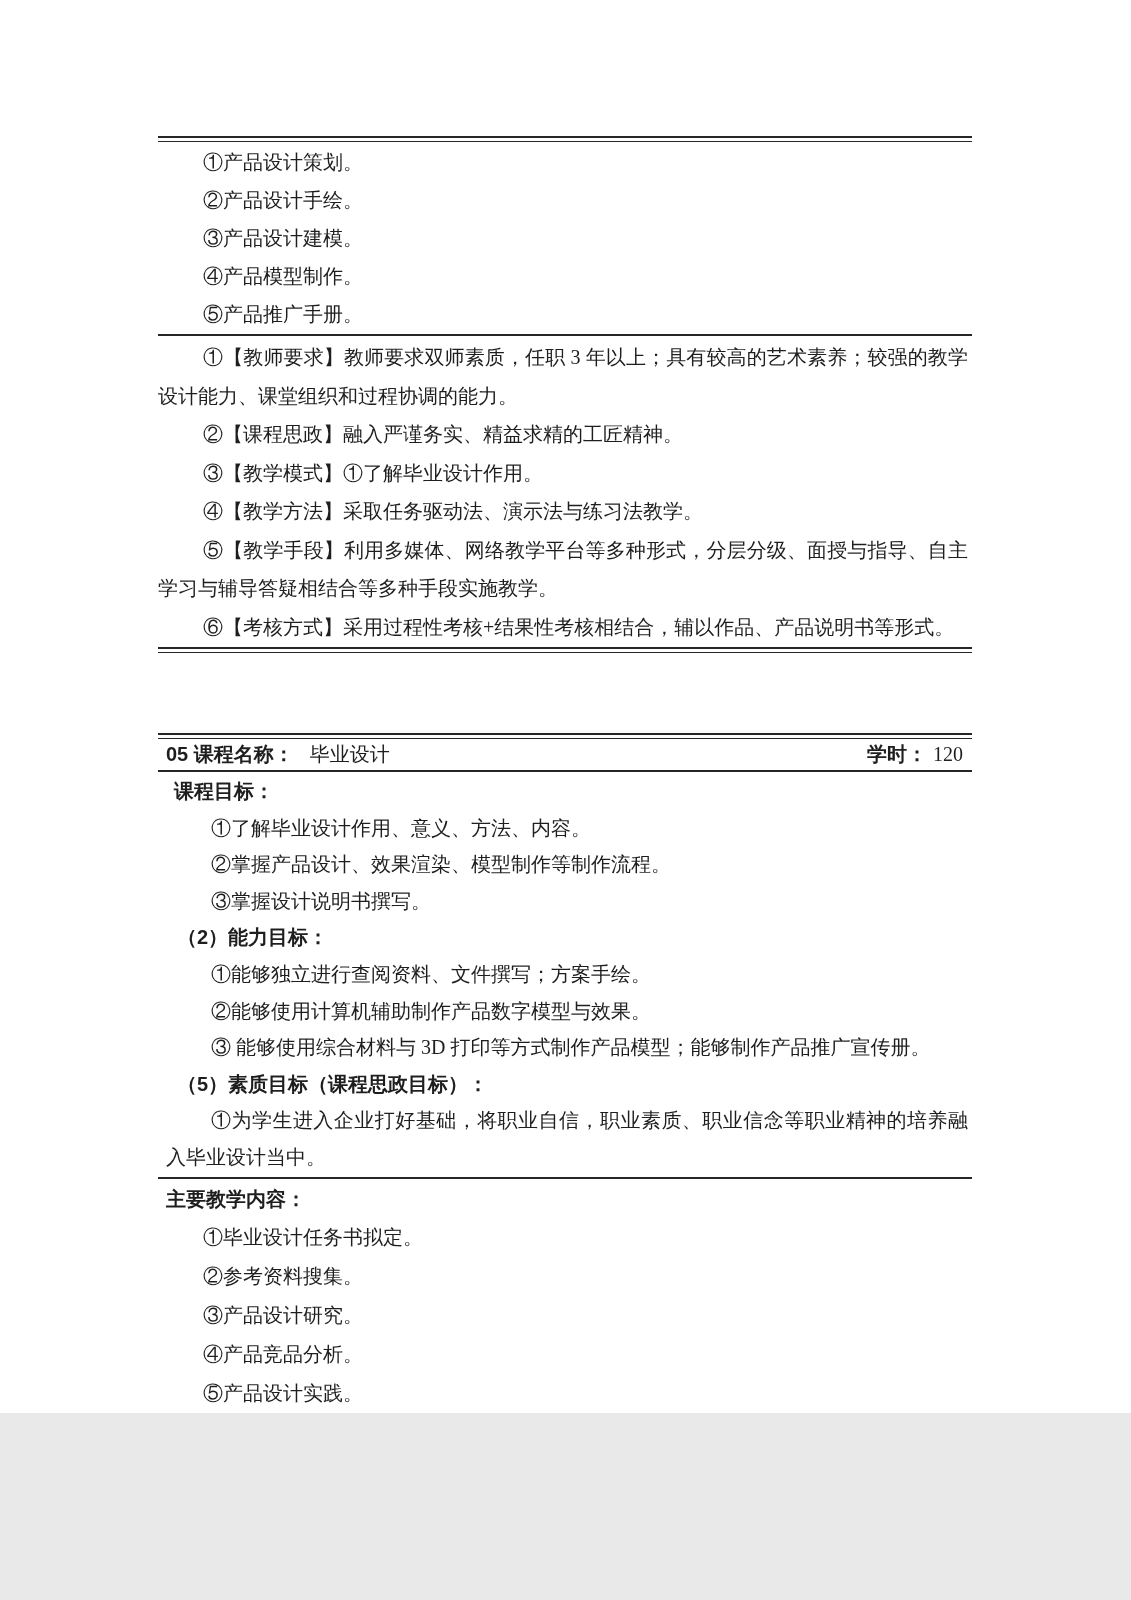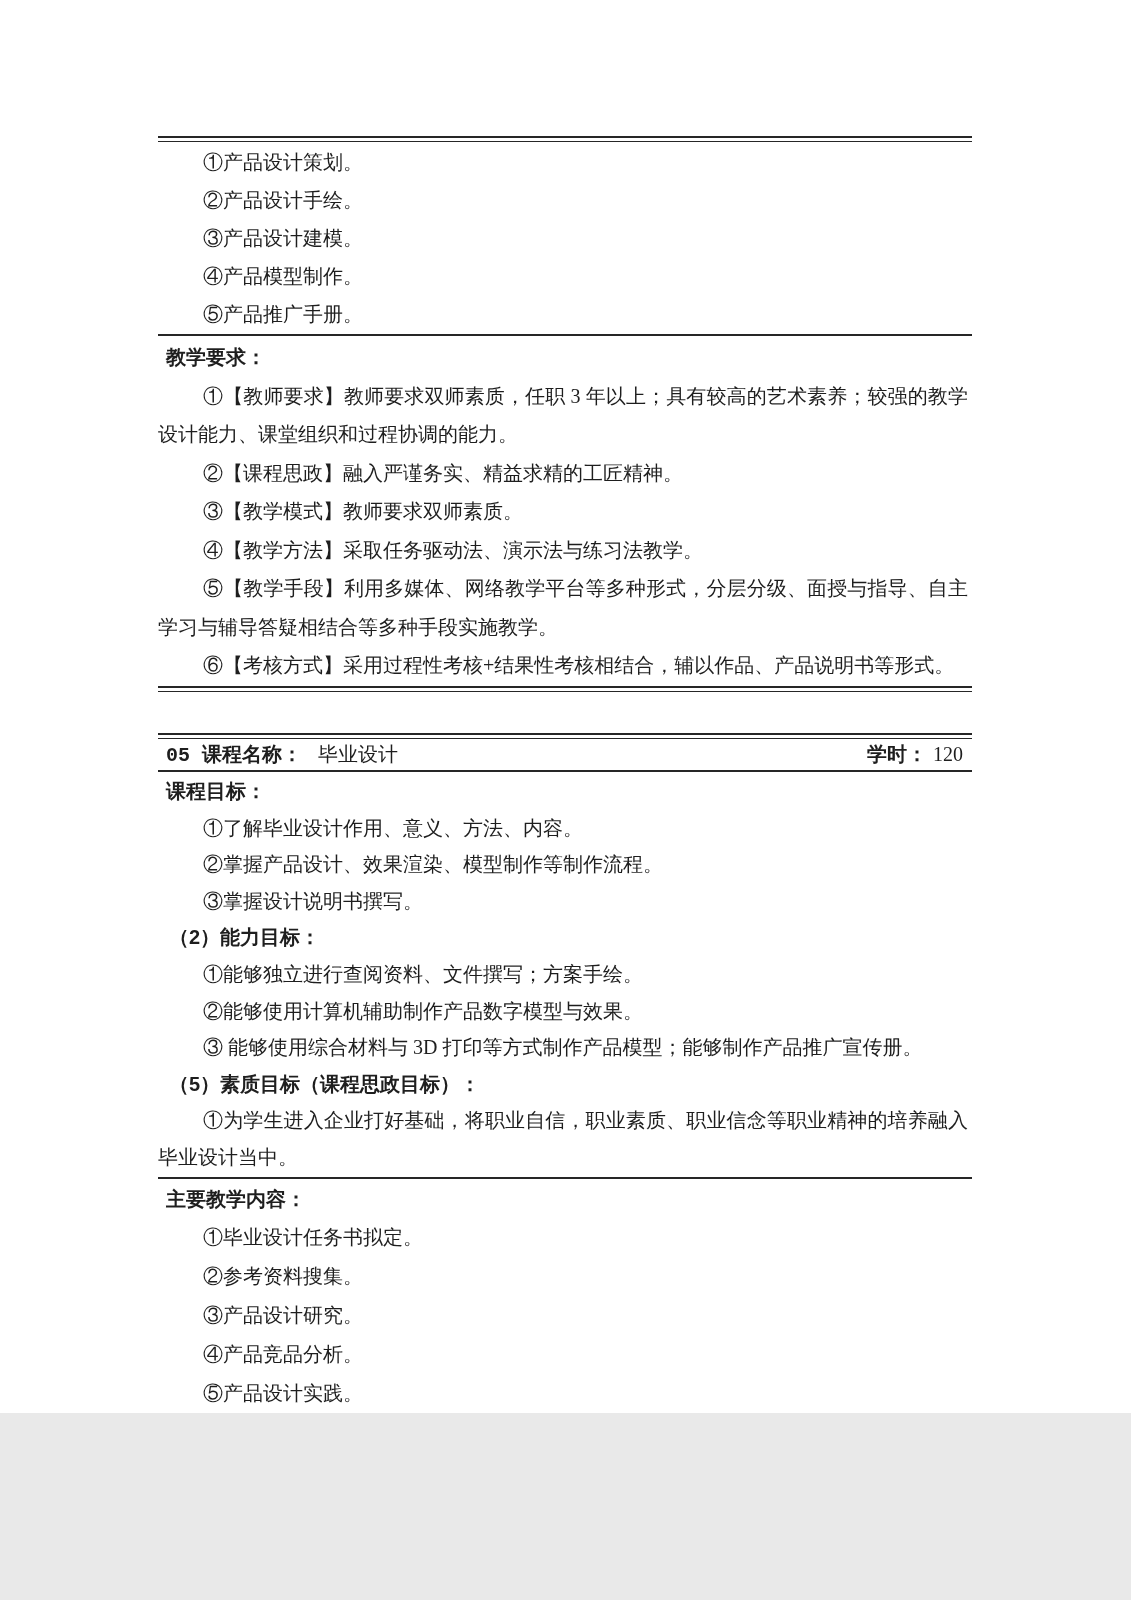--- a/index.html
+++ b/index.html
@@ -14,40 +14,40 @@
   }
   .tbl { position:absolute; left:158px; width:814px; }
   .blk1 { top:136px; }
   .blk2 { top:733px; }
   .rule-double { height:3px; border-top:2px solid #262626; border-bottom:1px solid #262626; }
   .rule-single { border-top:2px solid #262626; height:0; }
   p { margin:0; }
   .sec { font-size:20px; }
   .sec-items  { line-height:38px; padding:1px 0; }
   .sec-req    { line-height:38.5px; padding:2px 0 1px 0; }
-  .sec-obj    { line-height:36.6px; padding:1px 0; }
+  .sec-obj    { line-height:36.6px; padding:1px 0;margin-left:8px; }
   .sec-teach  { line-height:38.8px; padding:1px 0; }
   .li { text-indent:45px; text-align:justify; padding-right:4px; }
   .h  {
     font-family:"Liberation Sans","DejaVu Sans",sans-serif;
     font-weight:bold; font-size:20px;
     padding-left:8px;
   }
   .gh {
     font-family:"Liberation Sans","DejaVu Sans",sans-serif;
     font-weight:bold; font-size:20px;
     padding-left:11px;
   }
   .hdr-row {
     display:flex; align-items:baseline;
     height:31px; line-height:31px;
     font-size:20px;
     padding:0 9px 0 8px;
   }
-  .hdr-bold { font-family:Liberation Mono, monospace; font-weight:bold; }
+  .hdr-bold { font-family:Liberation Sans, sans-serif; font-weight:bold; }
   .hdr-name { margin-left:16px;font-family:Liberation Serif, serif; }
   .hdr-right { margin-left:auto; }
   .hdr-val { margin-left:6px; font-family:"Liberation Serif","DejaVu Serif",serif; font-weight:normal; }
   .page-number {
     position:absolute; left:946px; top:1480px;
     font-size:18px; color:#701a75;
   }
 </style>
 </head>
 <body>
@@ -61,24 +61,23 @@
       <p class="li">①产品设计策划。</p>
       <p class="li">②产品设计手绘。</p>
       <p class="li">③产品设计建模。</p>
       <p class="li">④产品模型制作。</p>
       <p class="li">⑤产品推广手册。</p>
     </div>
 
     <div class="rule-single"></div>
 
     <div class="sec sec-req">
-      <p class="h">教学要求：</p>
       <p class="li">①【教师要求】教师要求双师素质，任职 3 年以上；具有较高的艺术素养；较强的教学设计能力、课堂组织和过程协调的能力。</p>
       <p class="li">②【课程思政】融入严谨务实、精益求精的工匠精神。</p>
-      <p class="li">③【教学模式】教师要求双师素质。</p>
+      <p class="li">③【教学模式】①了解毕业设计作用。</p>
       <p class="li">④【教学方法】采取任务驱动法、演示法与练习法教学。</p>
       <p class="li">⑤【教学手段】利用多媒体、网络教学平台等多种形式，分层分级、面授与指导、自主学习与辅导答疑相结合等多种手段实施教学。</p>
       <p class="li">⑥【考核方式】采用过程性考核+结果性考核相结合，辅以作品、产品说明书等形式。</p>
     </div>
 
     <div class="rule-double"></div>
   </section>
 
   <section class="tbl blk2">
     <div class="rule-double"></div>

